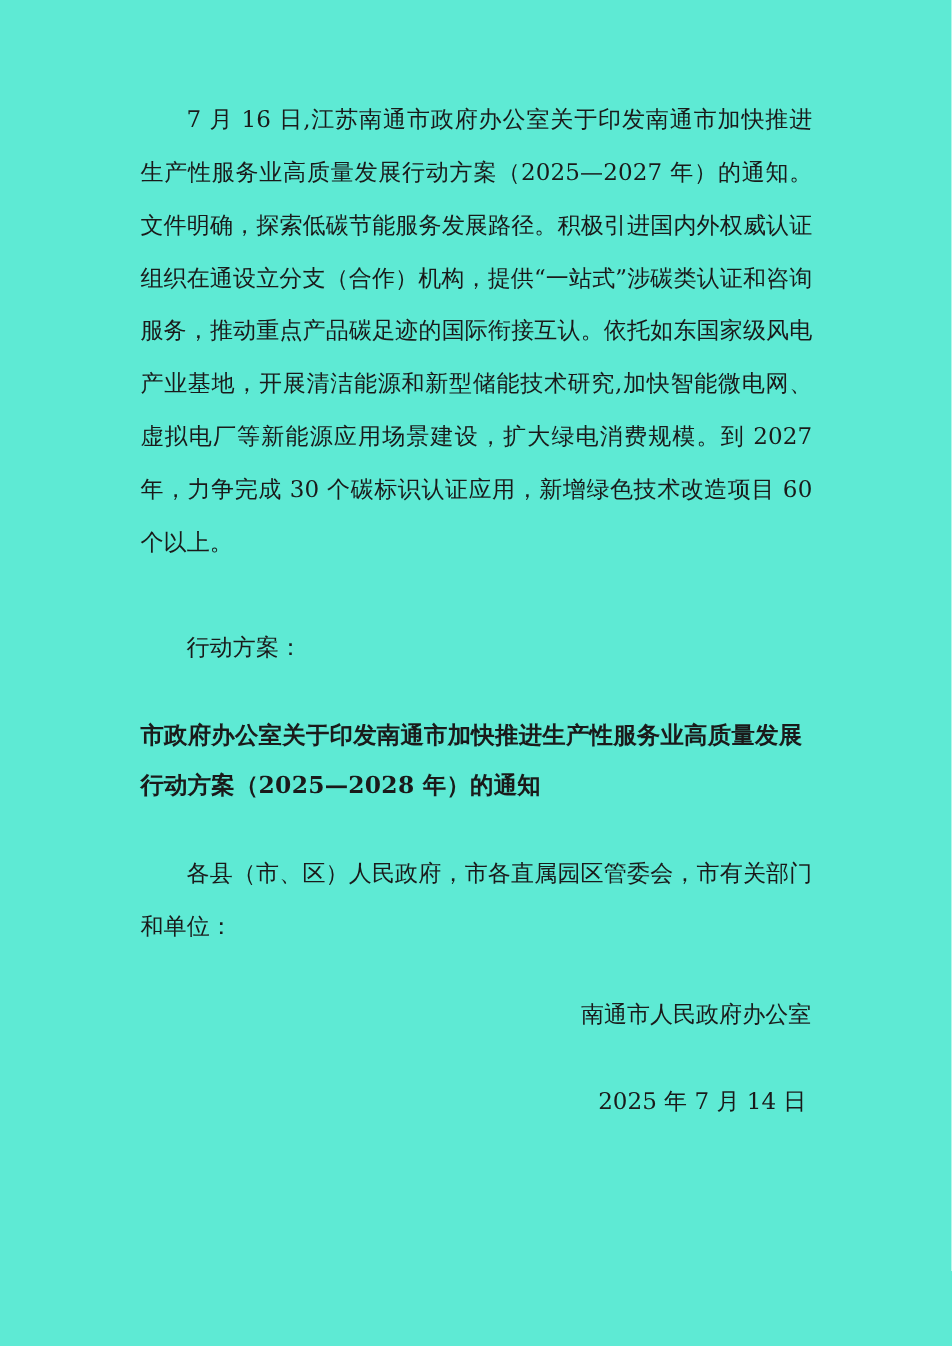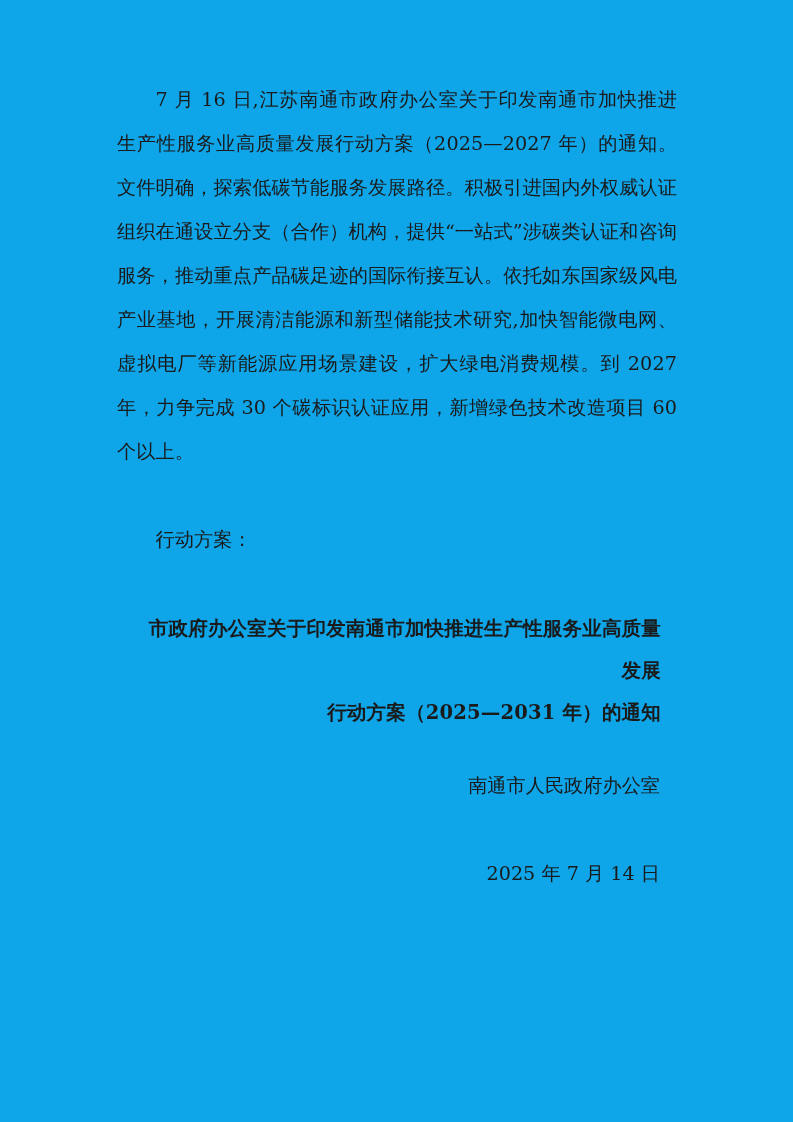--- a/index.html
+++ b/index.html
@@ -11,21 +11,21 @@
     width: 793px;
     height: 1122px;
     font-family: "DejaVu Serif", "Liberation Serif", serif;
     color: #1a1a1a;
     -webkit-font-smoothing: antialiased;
   }
   .page {
     position: relative;
     width: 793px;
     height: 1122px;
-    background: #0ea5e9;
+    background: #5eead4;
     overflow: hidden;
     box-sizing: border-box;
   }
   .content {
     position: absolute;
     left: 117px;
     top: 78px;
     width: 560px;
   }
   .para {
@@ -44,64 +44,65 @@
   .lead-para {
     margin-top: 0;
   }
   .detail-line {
     margin-top: 44px;
   }
   .doc-title {
     font-size: 19.5px;
     line-height: 42px;
     font-weight: bold;
-    text-align: right;
-    margin: 16px;
+    text-align: left;
+    margin: 0;
     padding-top: 30px;
     letter-spacing: 0.2px;
   }
   .recipients {
     margin-top: 30px;
   }
   .body-para {
     margin-top: 31px;
   }
   .signature-block {
     margin-top: 30px;
     text-align: right;
   }
   .sign-org {
     font-size: 19.2px;
     line-height: 44px;
-    margin: 16px;
+    margin: 0;
     padding-right: 1px;
   }
   .sign-date {
     font-size: 19.2px;
     line-height: 44px;
-    margin: 12px;
+    margin: 0;
     padding-top: 28px;
     padding-right: 5px;
   }
 </style>
 </head>
 <body>
 
 <div class="page">
   <div class="content">
 
     <p class="para indent lead-para">7 月 16 日,江苏南通市政府办公室关于印发南通市加快推进生产性服务业高质量发展行动方案（2025—2027 年）的通知。文件明确，探索低碳节能服务发展路径。积极引进国内外权威认证组织在通设立分支（合作）机构，提供“一站式”涉碳类认证和咨询服务，推动重点产品碳足迹的国际衔接互认。依托如东国家级风电产业基地，开展清洁能源和新型储能技术研究,加快智能微电网、虚拟电厂等新能源应用场景建设，扩大绿电消费规模。到 2027 年，力争完成 30 个碳标识认证应用，新增绿色技术改造项目 60 个以上。</p>
 
     <p class="para indent detail-line">行动方案：</p>
 
     <h1 class="doc-title">
       <span class="title-line">市政府办公室关于印发南通市加快推进生产性服务业高质量发展</span><br>
-      <span class="title-line">行动方案（2025—2031 年）的通知</span>
+      <span class="title-line">行动方案（2025—2028 年）的通知</span>
     </h1>
 
+    <p class="para indent recipients">各县（市、区）人民政府，市各直属园区管委会，市有关部门和单位：</p>
 
 
     <div class="signature-block">
       <p class="sign-org">南通市人民政府办公室</p>
       <p class="sign-date">2025 年 7 月 14 日</p>
     </div>
 
   </div>
 </div>
 

